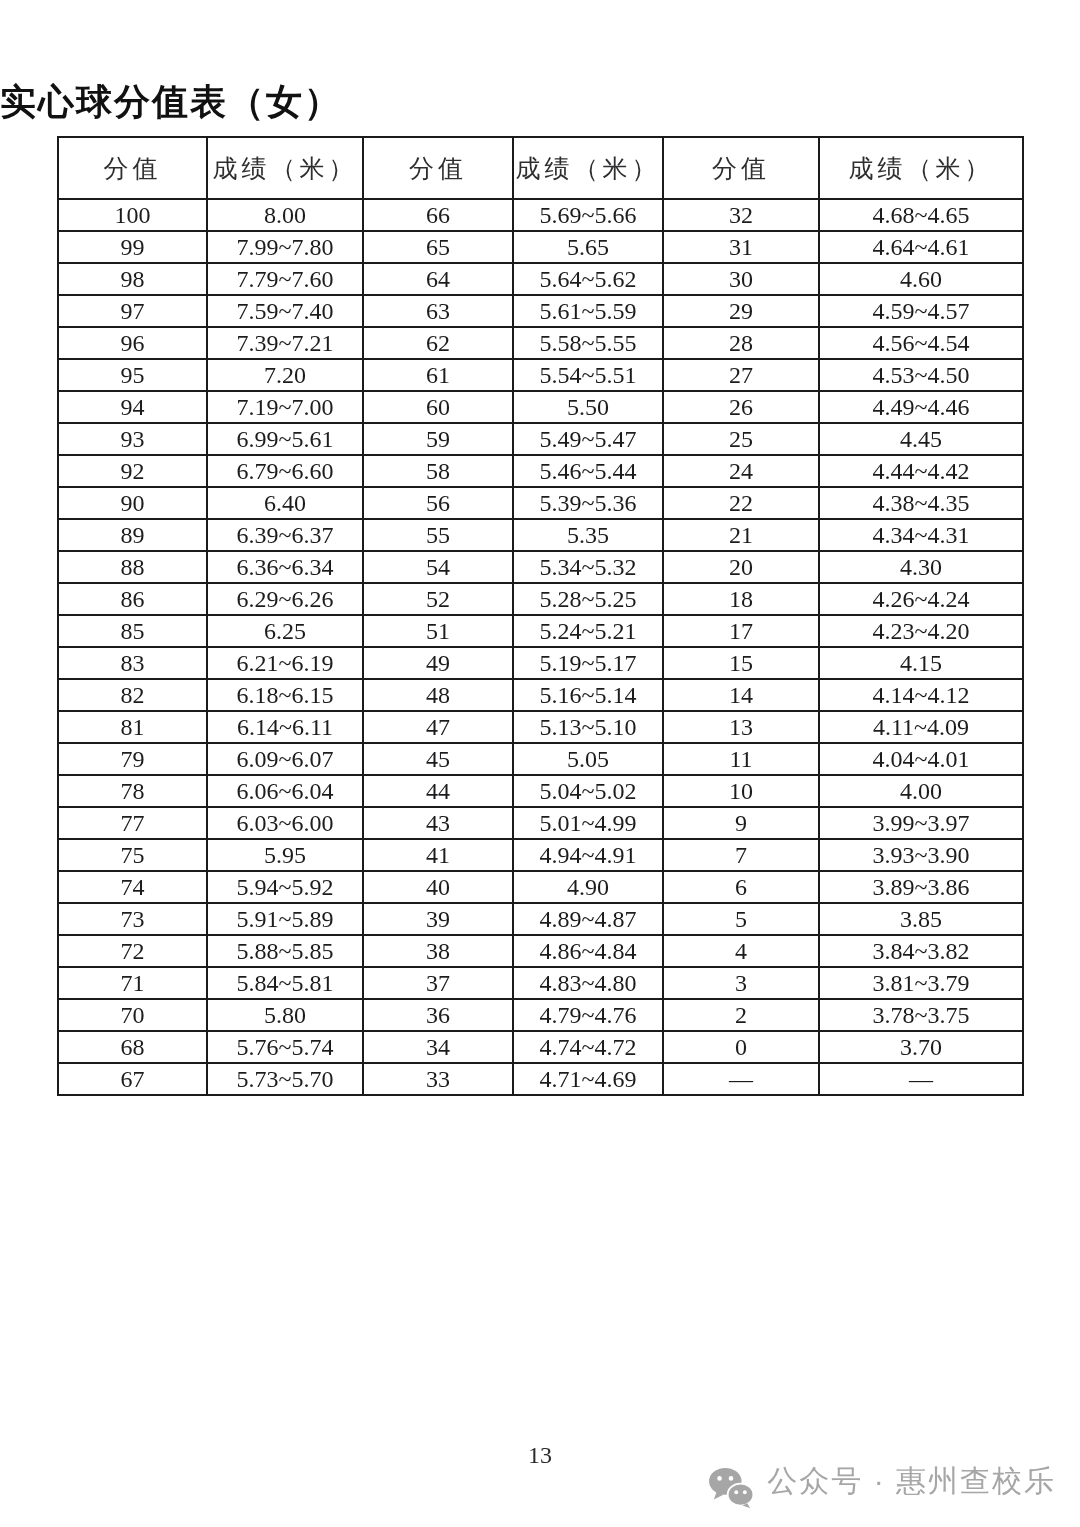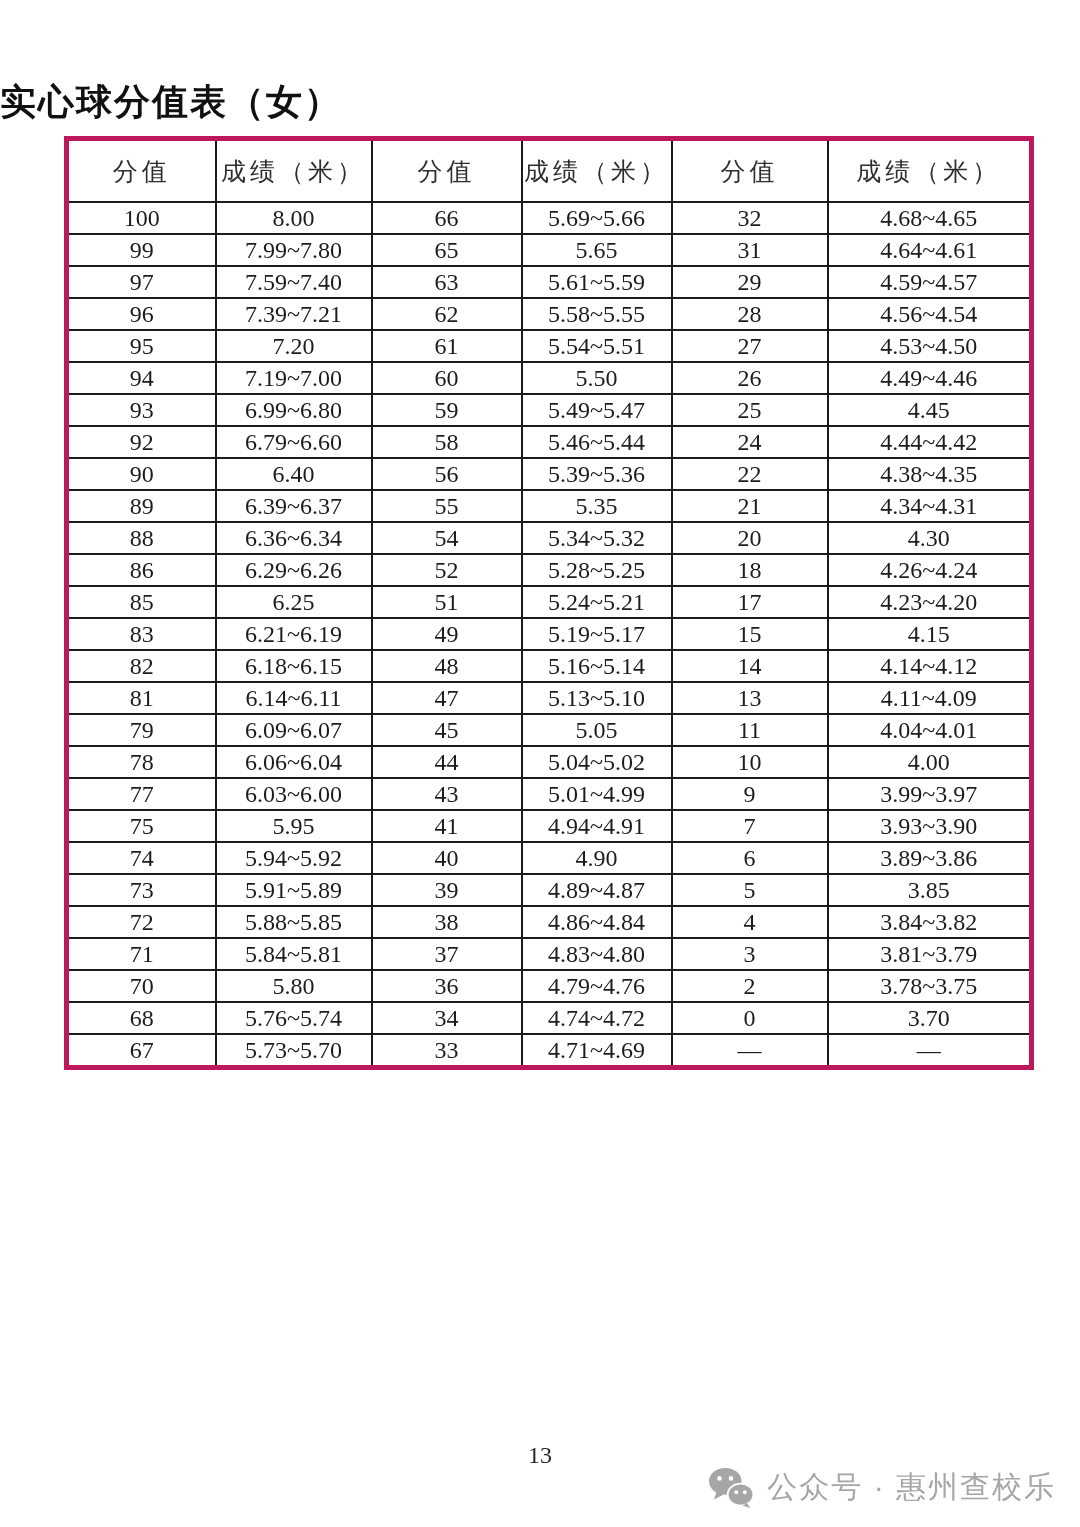--- a/index.html
+++ b/index.html
@@ -23,26 +23,26 @@
     text-align: left;
     font-size: 36px;
     font-weight: 700;
     letter-spacing: 2px;
     color: #111111;
     margin: 0;
     font-family: "Liberation Sans", "DejaVu Sans", sans-serif;
   }
   table.score-table {
     position: absolute;
-    left: 64px;
+    left: 57px;
     top: 136px;
     width: 965px;
     border-collapse: collapse;
     table-layout: fixed;
-    border: 5px solid #be185d;
+    border: 2px solid #be185d;
   }
   table.score-table th,
   table.score-table td {
     border: 2px solid #1b1b1b;
     text-align: center;
     vertical-align: middle;
     padding: 0;
     white-space: nowrap;
     overflow: hidden;
   }
@@ -66,21 +66,21 @@
     width: 100%;
     text-align: center;
     font-size: 24px;
     color: #2a2a2a;
   }
   .watermark {
     position: absolute;
     top: 1466px;
     right: 24px;
     display: flex;
-    align-items: center;
+    align-items: flex-start;
     gap: 12px;
   }
   .watermark .wm-text {
     font-family: "Liberation Sans", "DejaVu Sans", sans-serif;
     font-size: 30px;
     letter-spacing: 2px;
     color: #a6a6a6;
     line-height: 1;
   }
   .watermark .wm-icon {
@@ -124,20 +124,28 @@
       </tr>
       <tr>
         <td>99</td>
         <td>7.99~7.80</td>
         <td>65</td>
         <td>5.65</td>
         <td>31</td>
         <td>4.64~4.61</td>
       </tr>
       <tr>
+        <td>98</td>
+        <td>7.79~7.60</td>
+        <td>64</td>
+        <td>5.64~5.62</td>
+        <td>30</td>
+        <td>4.60</td>
+      </tr>
+      <tr>
         <td>97</td>
         <td>7.59~7.40</td>
         <td>63</td>
         <td>5.61~5.59</td>
         <td>29</td>
         <td>4.59~4.57</td>
       </tr>
       <tr>
         <td>96</td>
         <td>7.39~7.21</td>
@@ -157,21 +165,21 @@
       <tr>
         <td>94</td>
         <td>7.19~7.00</td>
         <td>60</td>
         <td>5.50</td>
         <td>26</td>
         <td>4.49~4.46</td>
       </tr>
       <tr>
         <td>93</td>
-        <td>6.99~6.80</td>
+        <td>6.99~5.61</td>
         <td>59</td>
         <td>5.49~5.47</td>
         <td>25</td>
         <td>4.45</td>
       </tr>
       <tr>
         <td>92</td>
         <td>6.79~6.60</td>
         <td>58</td>
         <td>5.46~5.44</td>

